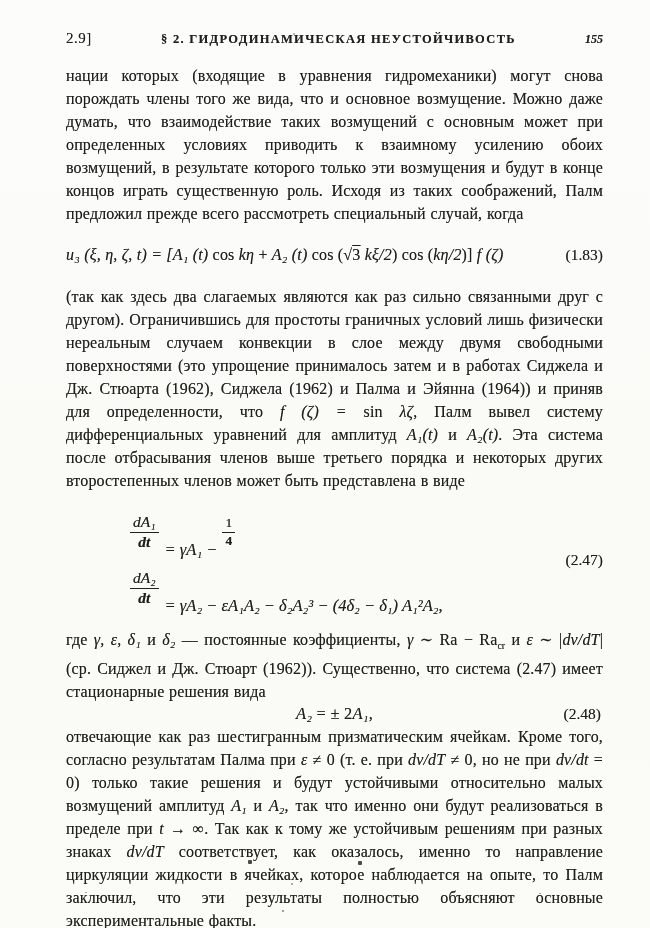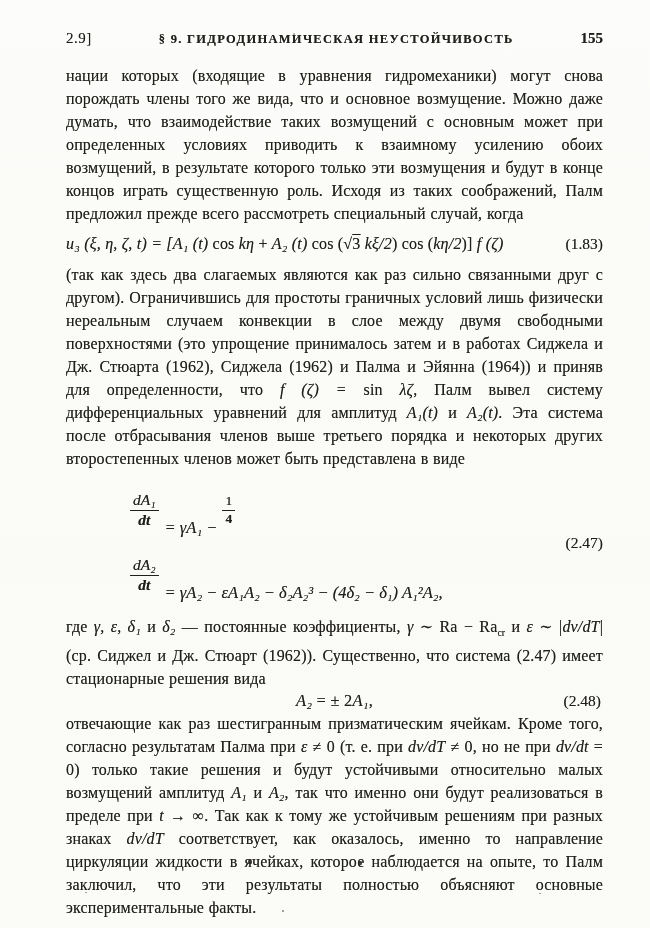--- a/index.html
+++ b/index.html
@@ -11,57 +11,57 @@
     position:relative;
   }
   .page{
     position:absolute;left:66px;top:30px;width:537px;
     text-shadow:0 0 .3px rgba(20,20,18,.55);
   }
   
   .hdr{display:flex;align-items:baseline;margin-bottom:17px;}
   .hdr-left{font-size:15px;font-weight:400;letter-spacing:.5px;}
   .hdr-center{flex:1;text-align:center;font-size:12.5px;font-weight:700;letter-spacing:1.3px;}
-  .hdr-right{font-size:15px;font-weight:700;}
+  .hdr-right{font-size:12px;font-weight:700;font-style:italic;}
   
   p.body{
     margin:0;font-size:16px;line-height:23px;
     text-align:justify;letter-spacing:.15px;word-spacing:.5px;
   }
   .i{font-style:italic;}
   .sub{vertical-align:sub;font-size:.62em;letter-spacing:0;}
   .ov{text-decoration:overline;}
   
   .eq{display:flex;justify-content:space-between;align-items:center;
-      font-size:16.5px;margin:10px 0;}
+      font-size:16.5px;margin:21px 0;}
   .eqno{font-style:normal;font-size:15.5px;white-space:nowrap;}
   .eqbody{letter-spacing:.2px;}
   .eq246 .eqbody{font-size:16px;}
   .eq247{margin:12px 0 12px 0;}
-  .eq247-lines{display:flex;flex-direction:column;gap:9px;margin-left:58px;flex:1;}
+  .eq247-lines{display:flex;flex-direction:column;gap:0;margin-left:58px;flex:1;}
   .mline{display:flex;align-items:center;font-size:16.5px;}
   .mtext{white-space:nowrap;margin-top:36px;}
   .frac{display:inline-flex;flex-direction:column;align-items:center;
         vertical-align:middle;margin:0 6px;line-height:1.05;font-size:15.5px;}
   .frac .fnum{border-bottom:1.3px solid #211f1c;padding:0 3px 1px 3px;}
   .frac .fden{padding-top:1px;font-weight:bold;}
   .frac.qtr{font-size:13.5px;margin:0 5px;}
   .eq248{margin:1px 0;position:relative;display:block;text-align:center;}
   .eq248 .eqno{position:absolute;right:2px;top:50%;transform:translateY(-50%);}
   
   .speck{position:absolute;background:#2e2c28;border-radius:1px;opacity:.85;}
 </style>
 </head>
 <body>
 
 <div class="page">
 
   <div class="hdr">
     <span class="hdr-left">2.9]</span>
-    <span class="hdr-center">§ 9. ГИДРОДИНАМИЧЕСКАЯ НЕУСТОЙЧИВОСТЬ</span>
+    <span class="hdr-center">§ 2. ГИДРОДИНАМИЧЕСКАЯ НЕУСТОЙЧИВОСТЬ</span>
     <span class="hdr-right">155</span>
   </div>
 
   <p class="body"><span>нации которых (входящие в уравнения гидромеханики) могут снова порождать члены того же вида, что и основное возмущение. Можно даже думать, что взаимодействие таких возмущений с основным может при определенных условиях приводить к взаимному усилению обоих возмущений, в результате которого только эти возмущения и будут в конце концов играть существенную роль. Исходя из таких соображений, Палм предложил прежде всего рассмотреть специальный случай, когда</span></p>
 
   <div class="eq eq246">
     <span class="eqbody"><span class="i">u₃ (ξ, η, ζ, t) = [A₁ (t) </span><span>cos </span><span class="i">kη</span><span> + </span><span class="i">A₂ (t) </span><span>cos (</span><span>√</span><span class="ov">3</span><span> </span><span class="i">kξ/2</span><span>) </span><span>cos (</span><span class="i">kη/2</span><span>)] </span><span class="i">f (ζ)</span></span>
     <span class="eqno">(1.83)</span>
   </div>
 

